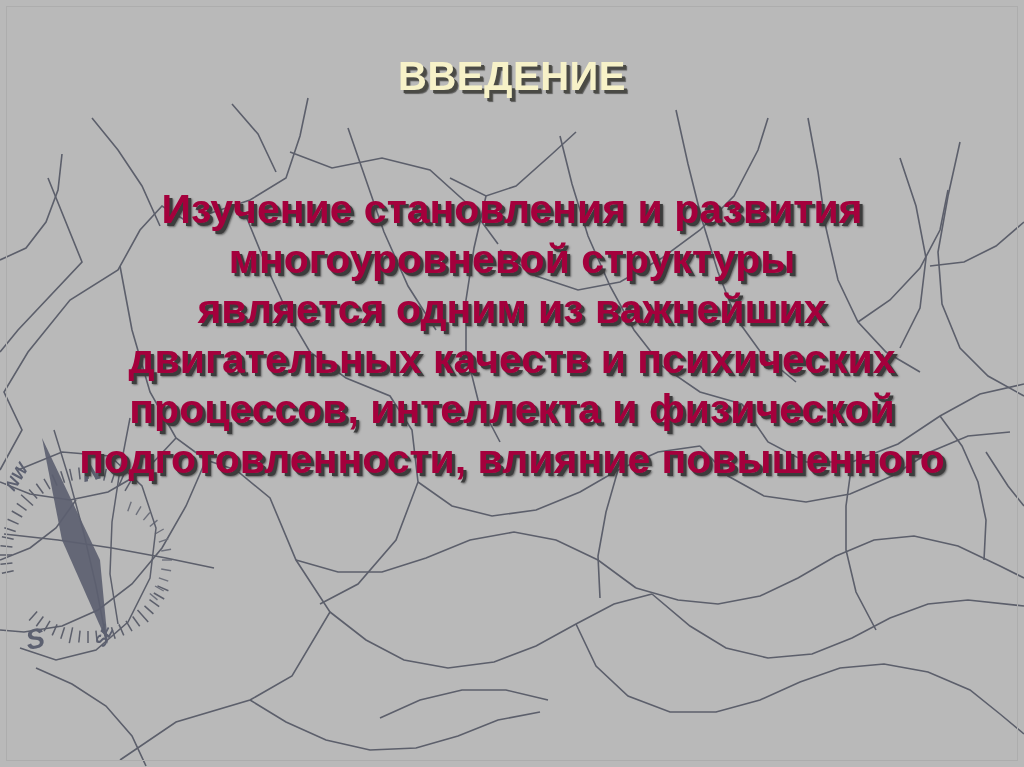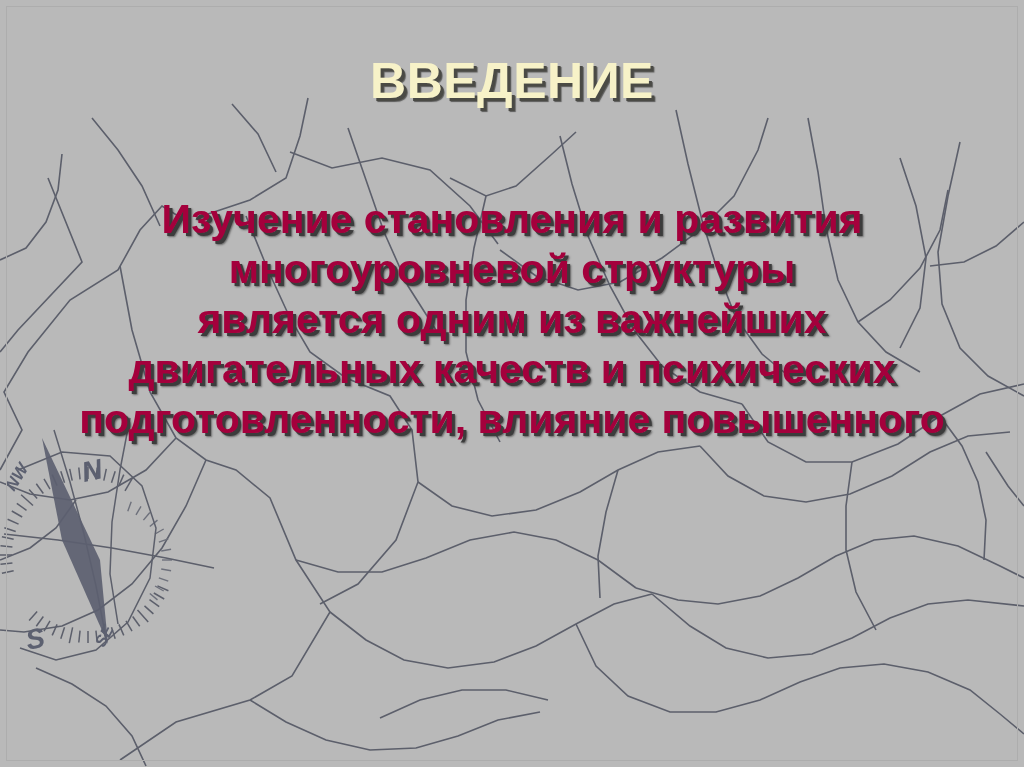--- a/index.html
+++ b/index.html
@@ -35,31 +35,31 @@
     width: 100%;
     height: 100%;
     z-index: 5;
   }
   .slide-title {
     position: absolute;
     left: 0;
     top: 55px;
     width: 1024px;
     text-align: center;
-    font-size: 50px;
+    font-size: 40px;
     font-weight: bold;
     letter-spacing: 0.5px;
     color: #f7f2c8;
     text-shadow: 3px 3px 0 #4a4a45, 4px 4px 1px rgba(40,40,38,0.65);
     line-height: 1.05;
   }
   .body-block {
     position: absolute;
     left: 0;
-    top: 194px;
+    top: 184px;
     width: 1024px;
     text-align: center;
   }
   .body-line {
     font-size: 41px;
     font-weight: bold;
     line-height: 50px;
     color: #a4003c;
     text-shadow: 3px 3px 0 #3c3c3c, 4px 4px 2px rgba(35,35,35,0.55);
     white-space: pre;
@@ -204,17 +204,18 @@
 
   <div class="content">
 
     <div class="slide-title">ВВЕДЕНИЕ</div>
 
     <div class="body-block">
       <div class="body-line">Изучение становления и развития</div>
       <div class="body-line">многоуровневой структуры</div>
       <div class="body-line">является одним из важнейших</div>
       <div class="body-line">двигательных качеств и психических</div>
+      <div class="body-line">процессов, интеллекта и физической</div>
       <div class="body-line">подготовленности, влияние повышенного</div>
     </div>
 
   </div>
 </div>
 
 </body></html>

